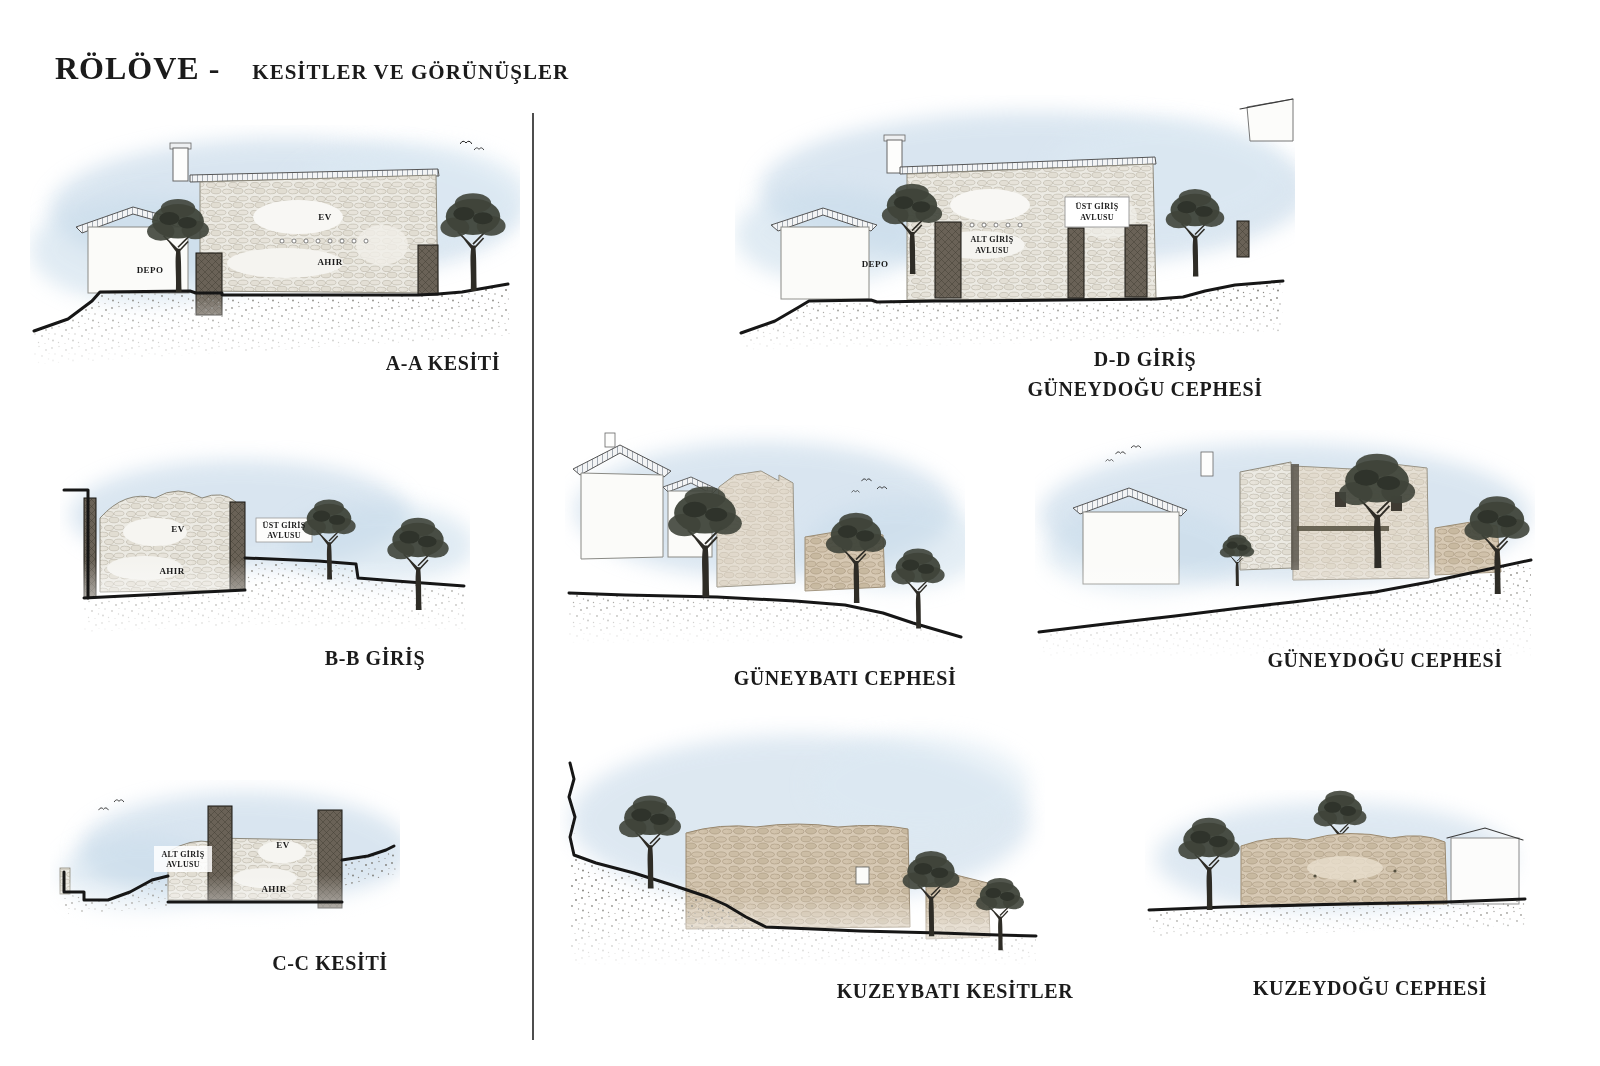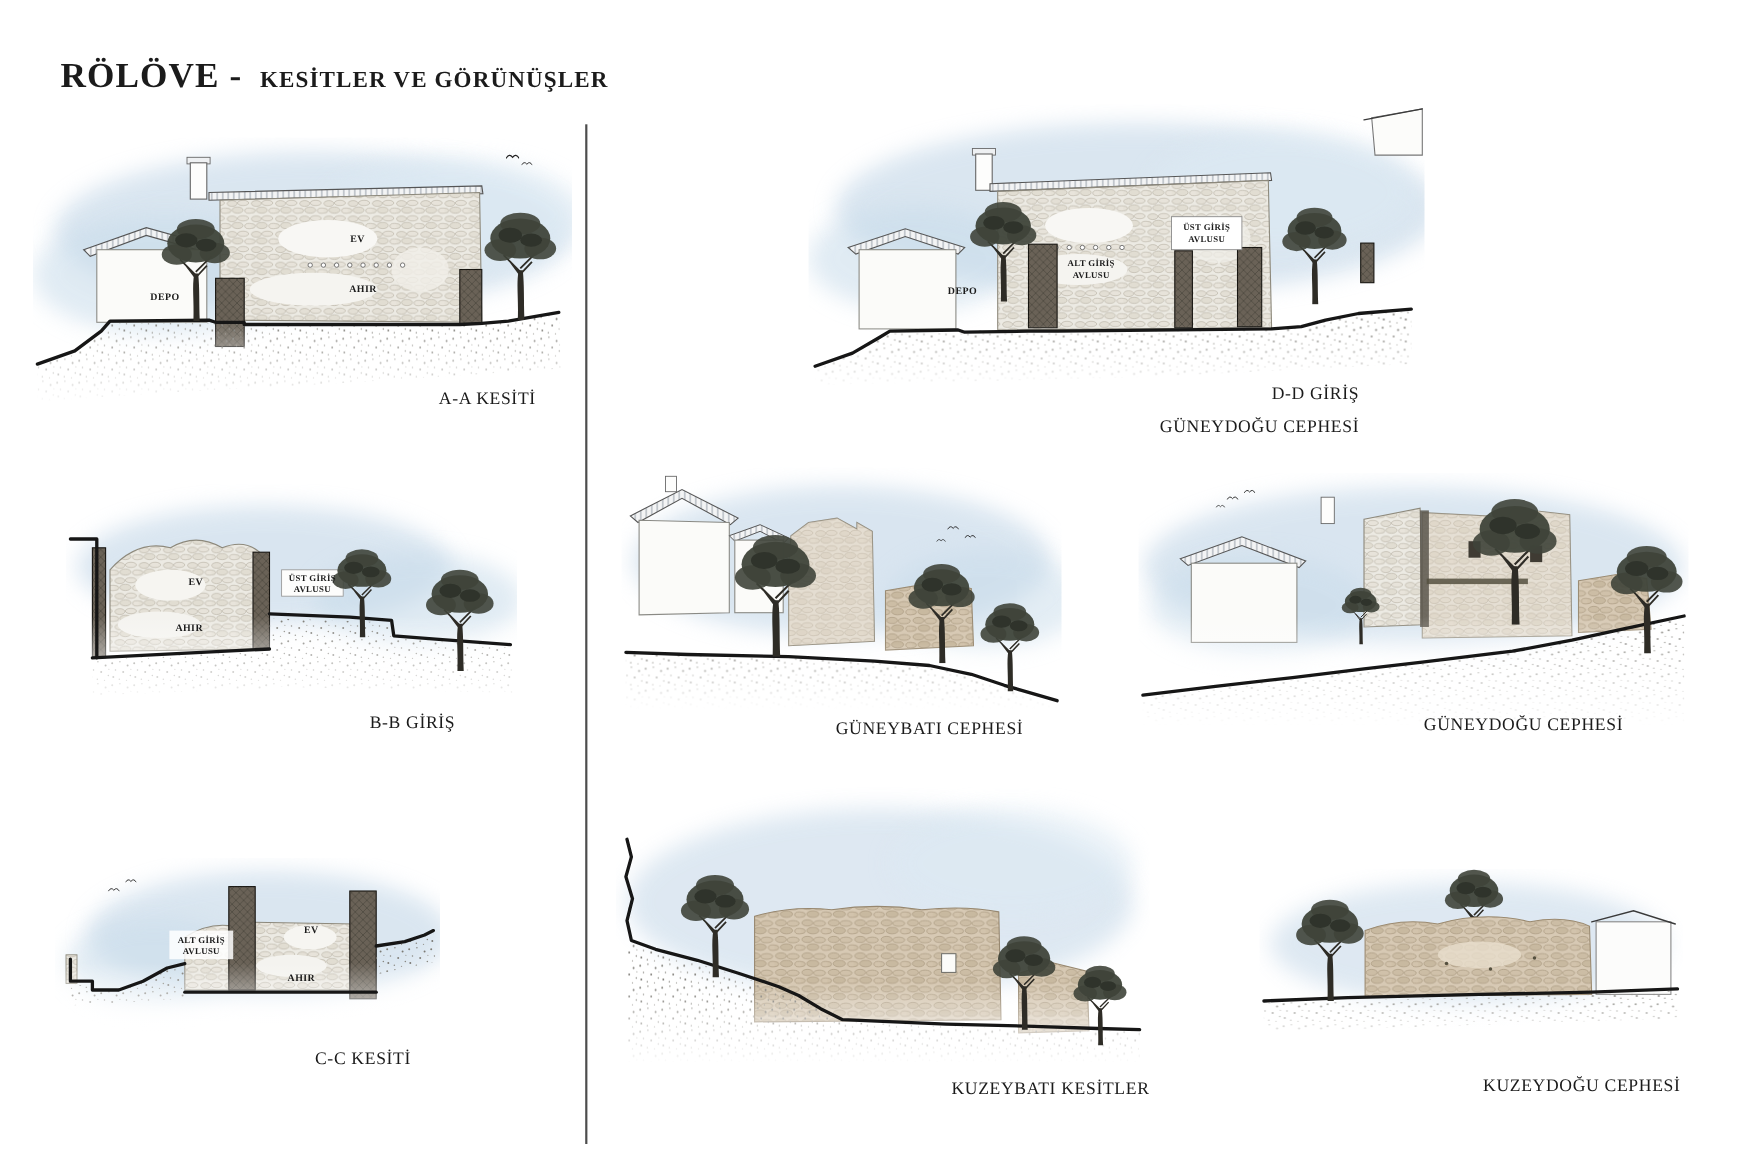--- a/index.html
+++ b/index.html
@@ -1,25 +1,25 @@
 <!DOCTYPE html>
 <html><head>
 <meta charset="utf-8">
 <style>
   html,body{margin:0;padding:0;background:#ffffff;}
   body{width:1600px;height:1066px;position:relative;overflow:hidden;
        font-family:"Liberation Serif","DejaVu Serif",serif;color:#1b1b1b;}
   .sheet{position:absolute;inset:0;}
   .title-block{position:absolute;left:55px;top:50px;white-space:nowrap;}
   .title-main{font-size:32px;font-weight:bold;letter-spacing:1px;text-align:right;}
-  .title-sub{font-size:21px;font-weight:bold;letter-spacing:1px;margin-left:12px;}
+  .title-sub{font-size:21px;font-weight:bold;letter-spacing:1px;margin-left:28px;}
   .divider{position:absolute;left:532px;top:113px;width:2px;height:927px;background:#4d4d4d;}
   .scene{position:absolute;}
-  .caption{position:absolute;transform:translateX(-50%);font-size:16px;font-weight:normal;
-           letter-spacing:0.6px;white-space:nowrap;text-align:right;line-height:30px;}
+  .caption{position:absolute;transform:translateX(-50%);font-size:20px;font-weight:bold;
+           letter-spacing:0.6px;white-space:nowrap;text-align:center;line-height:30px;}
   svg .lbl{font-family:"Liberation Serif","DejaVu Serif",serif;font-size:9px;font-weight:bold;
            letter-spacing:0.4px;fill:#1b1b1b;text-anchor:middle;}
   svg .lbl-sm{font-family:"Liberation Serif","DejaVu Serif",serif;font-size:8px;font-weight:bold;
            letter-spacing:0.3px;fill:#1b1b1b;text-anchor:middle;}
   svg .ink{stroke:#161616;stroke-width:3;fill:none;stroke-linecap:round;stroke-linejoin:round;}
   svg .ink-thin{stroke:#3a3a3a;stroke-width:1.2;fill:none;stroke-linecap:round;}
   svg .poche{fill:#6a6257;stroke:#15130f;stroke-width:1;}
 </style>
 </head>
 <body>
@@ -281,21 +281,21 @@
     <use href="#bird" x="296" y="52" width="11" height="5"></use>
     <use href="#bird" x="312" y="60" width="10" height="5"></use>
     <use href="#bird" x="286" y="64" width="9" height="4"></use>
     <polygon points="4,168 152,172 230,176 318,188 396,212 396,220 4,220" fill="url(#patStipple)"></polygon>
     <rect x="0" y="160" width="400" height="60" fill="url(#fadeDown)"></rect>
     <path class="ink" d="M4,168 L60,170 L152,172 L230,176 L280,180 L318,188 L348,198 L396,212"></path>
     <use href="#tree" x="96" y="52" width="88" height="120"></use>
     <use href="#tree" x="256" y="80" width="70" height="98"></use>
     <use href="#tree" x="322" y="116" width="62" height="88"></use>
   </svg>
-  <div class="caption" style="left:845px;top:648px">GÜNEYBATI CEPHESİ</div>
+  <div class="caption" style="left:845px;top:663px">GÜNEYBATI CEPHESİ</div>
 
   <svg class="scene" style="left:1035px;top:430px" width="500" height="230" viewBox="0 0 500 230">
     <g>
       <ellipse cx="250" cy="85" rx="245" ry="72" fill="#b5cde2" opacity="0.5" filter="url(#soft)"></ellipse>
       <ellipse cx="110" cy="120" rx="100" ry="45" fill="#c7dbea" opacity="0.5" filter="url(#soft)"></ellipse>
     </g>
     <use href="#bird" x="80" y="20" width="11" height="5"></use>
     <use href="#bird" x="96" y="14" width="10" height="5"></use>
     <use href="#bird" x="70" y="28" width="9" height="4"></use>
     <rect x="166" y="22" width="12" height="24" fill="#fdfdfc" stroke="#666" stroke-width="0.8"></rect>
@@ -349,15 +349,15 @@
     <path d="M96,56 Q128,44 162,50 Q204,38 246,48 Q278,42 300,52 L302,114 L96,116 Z" fill="url(#patStoneTan)" stroke="#9b8a70" stroke-width="1"></path>
     <ellipse cx="200" cy="78" rx="38" ry="12" fill="#e8decd" opacity="0.8"></ellipse>
     <circle cx="170" cy="86" r="1.6" fill="#55503f"></circle>
     <circle cx="210" cy="91" r="1.6" fill="#55503f"></circle>
     <circle cx="250" cy="81" r="1.6" fill="#55503f"></circle>
     <polygon points="4,122 380,111 380,136 4,148" fill="url(#patStipple)"></polygon>
     <rect x="0" y="110" width="385" height="50" fill="url(#fadeDown)"></rect>
     <path class="ink" d="M4,120 L80,117 L200,114 L302,112 L380,109"></path>
     <use href="#tree" x="26" y="20" width="76" height="100"></use>
   </svg>
-  <div class="caption" style="left:1438px;top:973px">KUZEYDOĞU CEPHESİ</div>
+  <div class="caption" style="left:1370px;top:973px">KUZEYDOĞU CEPHESİ</div>
 
 </div>
 
 </body></html>

